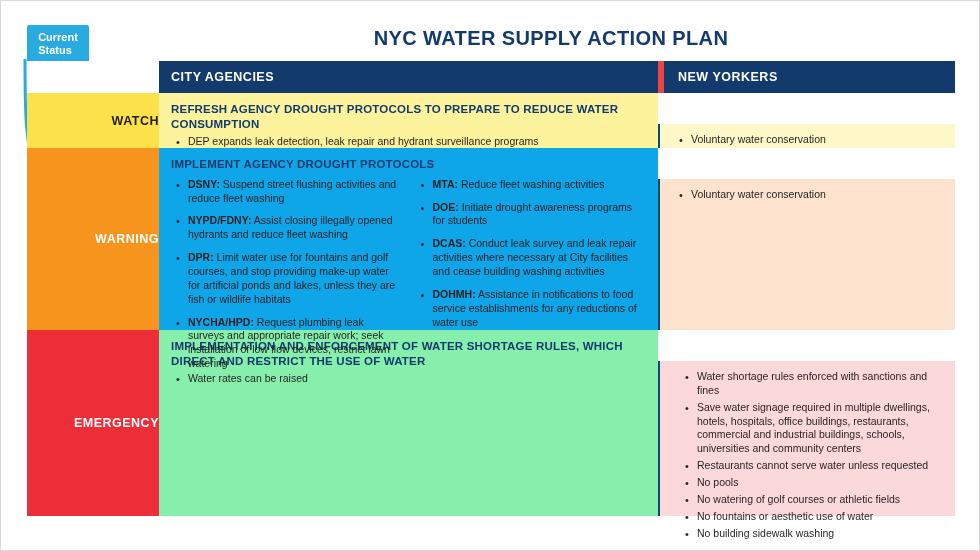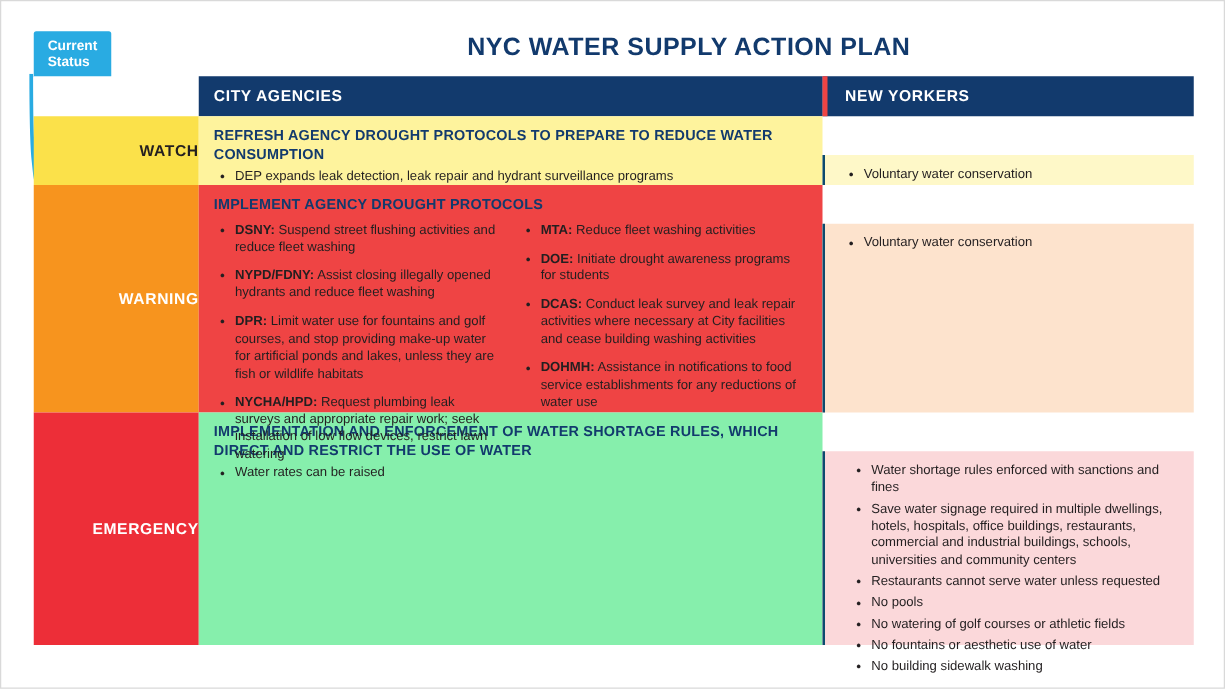--- a/index.html
+++ b/index.html
@@ -103,37 +103,37 @@
     font-size: 12.5px;
     font-weight: bold;
     letter-spacing: 0.5px;
     padding-top: 10px;
     padding-bottom: 10px;
     height: 32px;
     display: flex;
     align-items: center;
   }
   .header-row .col-newyorkers {
-    border-left: 4px solid #ef4444;
+    border-left: 6px solid #ef4444;
   }
 
   
   .level-label {
     font-size: 12.5px;
     font-weight: bold;
     letter-spacing: 0.5px;
     text-align: center;
   }
   .lvl-watch { background: #fbe14a; color: #231f20; }
   .lvl-warning { background: #f7941e; color: #ffffff; }
   .lvl-emergency { background: #ed2e38; color: #ffffff; }
 
   .cell-watch-a { background: #fef39d; }
   .cell-watch-b { background: #fef8c8; }
-  .cell-warn-a  { background: #ef4444; }
+  .cell-warn-a  { background: #0ea5e9; }
   .cell-warn-b  { background: #fde3cd; }
   .cell-emer-a  { background: #86efac; }
   .cell-emer-b  { background: #fbd8da; padding-left: 20px; }
 
   .row-watch { height: 55px; }
   .row-warning { height: 182px; }
   .row-emergency { height: 186px; }
 
   .row + .row .col-agencies,
   .row + .row .col-newyorkers { }

